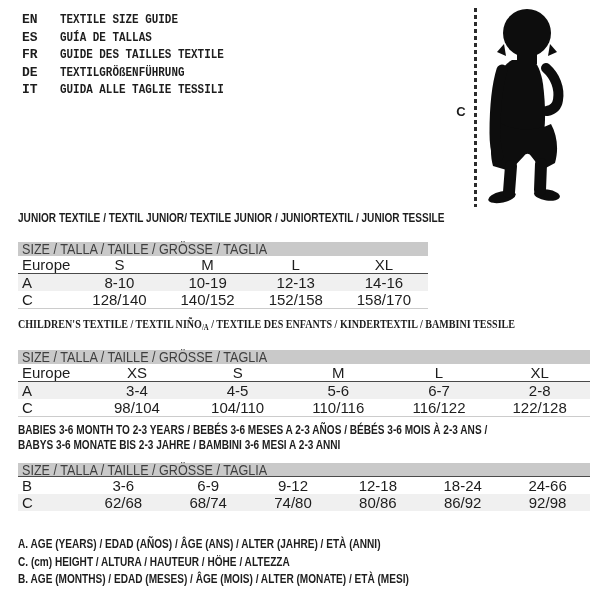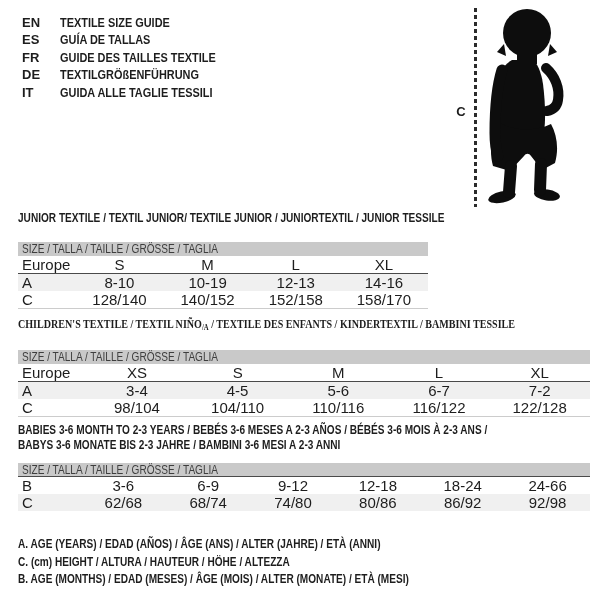--- a/index.html
+++ b/index.html
@@ -13,21 +13,21 @@
   }
   .condensed {
     display:inline-block;
     transform:scaleX(0.84);
     transform-origin:0 50%;
     white-space:nowrap;
   }
 
   
   .langs { position:absolute; left:22px; top:12px; }
-  .lang-row { display:flex; height:17.5px; align-items:flex-end; font-weight:bold; font-size:13px; }
+  .lang-row { display:flex; height:17.5px; align-items:flex-start; font-weight:bold; font-size:13px;font-family:Liberation Mono, monospace; }
   .lang-code { width:38px; flex:0 0 38px; }
 
   
   .dash-line {
     position:absolute; left:474px; top:8px; width:2.5px; height:199px;
     background:repeating-linear-gradient(to bottom, #2b2b2b 0 4px, transparent 4px 7px);
   }
   .height-label {
     position:absolute; left:453px; top:104px; width:16px;
     font-weight:bold; font-size:13px; text-align:center;
@@ -40,21 +40,21 @@
   .b2 { top:318px; width:572px; }
   .b3 { top:423px; width:572px; }
   .tbl-title { font-weight:bold; font-size:12px; line-height:13px; }
   .b1 .tbl-title { margin-bottom:17px; }
   .b2 .tbl-title { margin-bottom:16px;font-family:Liberation Serif, serif; }
   .b3 .tbl-title { margin-bottom:10px; }
   .title-line { display:block; line-height:15px; }
   .sub { font-size:8px; vertical-align:-2px; letter-spacing:0; }
   .size-bar {
     height:14px; background:#c9c9c9; color:#3e3e3e;
-    font-size:12px; line-height:14px; padding-left:4px;
+    font-size:15px; line-height:14px; padding-left:4px;
   }
   .b3 .size-bar { border-bottom:1.5px solid #4a4a4a; }
   table { width:100%; border-collapse:collapse; table-layout:fixed; }
   td { height:16.5px; font-size:15px; text-align:center; padding:0; vertical-align:middle; }
   td.lbl { text-align:left; padding-left:4px; }
   .t12 tbody tr:first-child td { border-bottom:1.5px solid #4a4a4a; }
   .t12 tbody tr:nth-child(2) { background:#f0f0f0; }
   .t12 tbody tr:last-child td { border-bottom:1px solid #cccccc; }
   .t3 tbody tr:nth-child(2) { background:#f0f0f0; }
 
@@ -174,21 +174,21 @@
           <td class="val">M</td>
           <td class="val">L</td>
           <td class="val">XL</td>
         </tr>
         <tr>
           <td class="lbl">A</td>
           <td class="val">3-4</td>
           <td class="val">4-5</td>
           <td class="val">5-6</td>
           <td class="val">6-7</td>
-          <td class="val">7-2</td>
+          <td class="val">2-8</td>
         </tr>
         <tr>
           <td class="lbl">C</td>
           <td class="val">98/104</td>
           <td class="val">104/110</td>
           <td class="val">110/116</td>
           <td class="val">116/122</td>
           <td class="val">122/128</td>
         </tr>
       </tbody>

